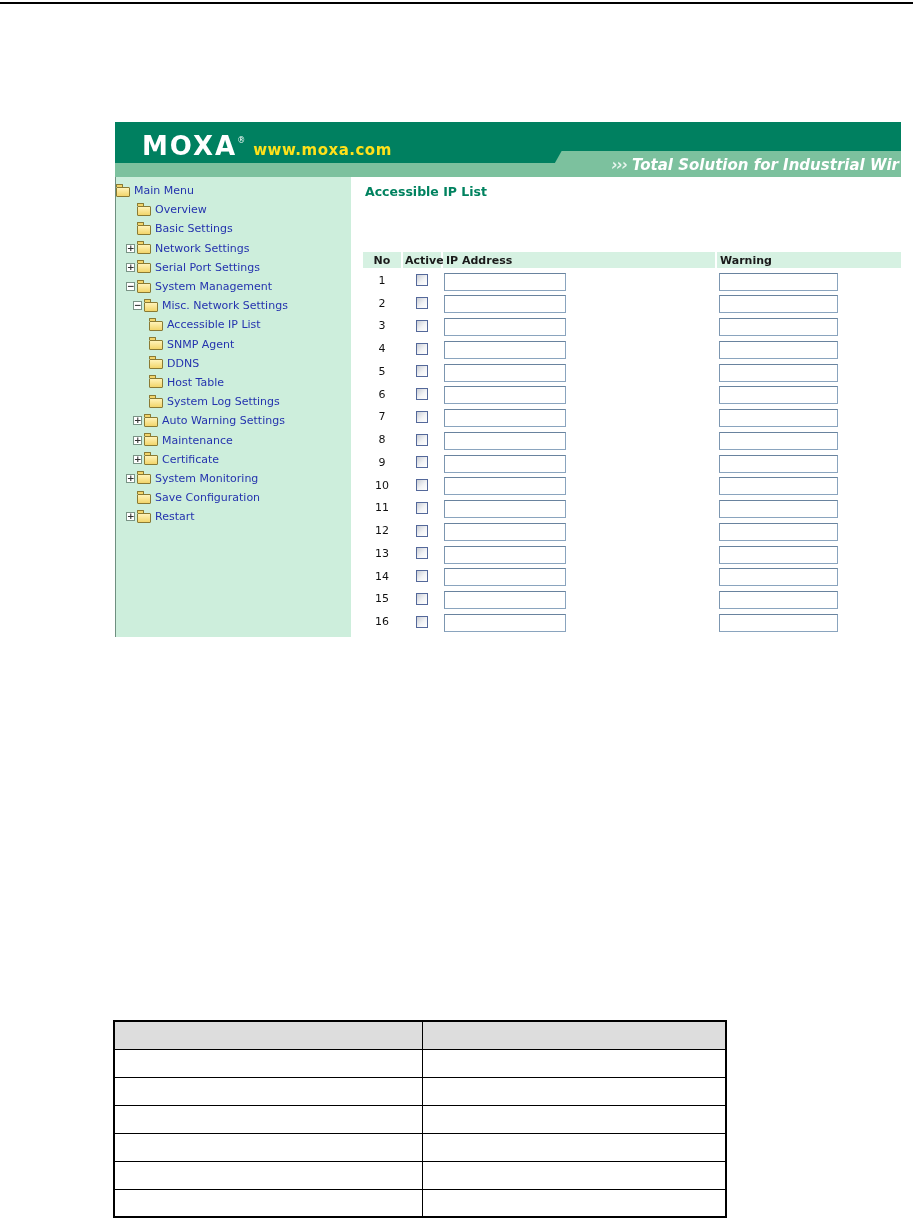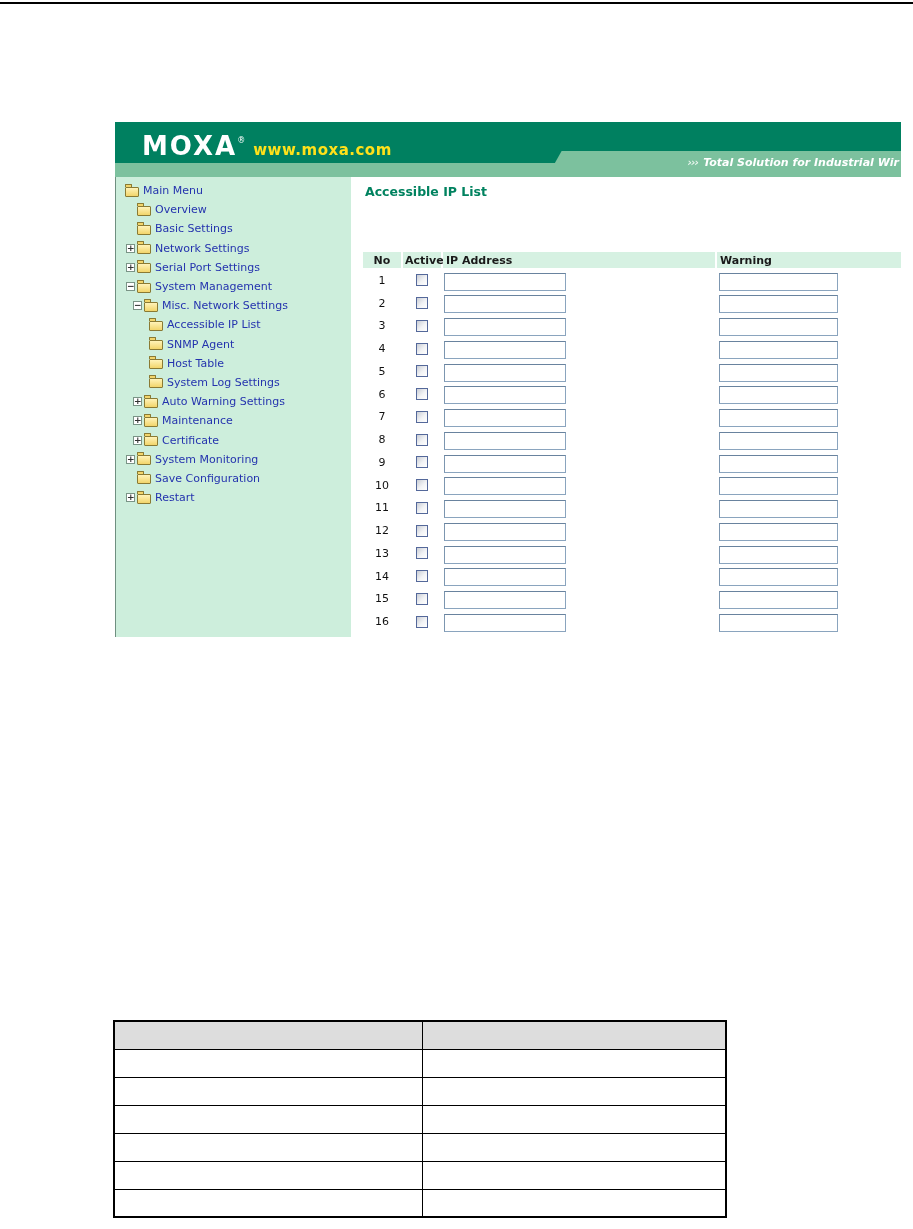--- a/index.html
+++ b/index.html
@@ -19,30 +19,30 @@
   .logo-block {
     position:absolute; left:0; top:2px; width:463px; height:41px; background:#008060;
     clip-path:polygon(0 0,100% 0,95% 100%,0 100%);
     display:flex; align-items:baseline; padding:11px 0 0 27px;
   }
   .logo-moxa { color:#fff; font-weight:bold; font-size:26px; letter-spacing:2px; line-height:1; }
   .logo-reg { color:#fff; font-size:8px; vertical-align:top; position:relative; top:-12px; }
   .logo-site { color:#FFE11A; font-weight:bold; font-size:15px; margin-left:8px; letter-spacing:0.5px; }
   .tagline {
     position:absolute; right:2px; top:36px; white-space:nowrap;
-    color:#fff; font-size:11px; font-weight:bold; font-style:italic;
+    color:#fff; font-size:15px; font-weight:bold; font-style:italic;
   }
   .tagline .chev { color:#eaf6ef; letter-spacing:-1px; margin-right:5px; }
 
   .sidebar {
     position:absolute; left:0; top:57px; width:236px; height:460px;
     background:#CDEEDC; border-left:1px solid #6F8F80; padding-top:4px;
   }
   .tree-item { height:19.2px; display:flex; align-items:center; font-size:11px; color:#2433AE; cursor:pointer; }
-  .tree-item.lvl0 { padding-left:9px; }
+  .tree-item.lvl0 { padding-left:0; }
   .tree-item.lvl1 { padding-left:10px; }
   .tree-item.lvl2 { padding-left:17px; }
   .tree-item.lvl3 { padding-left:22px; }
   .gutter { width:10px; height:9px; flex:0 0 10px; margin-right:1px; }
   .gutter.expand {
     width:9px; height:9px; flex:0 0 9px; margin-right:2px;
     background:#fff; border:1px solid #7A9486; color:#333;
     font-size:9px; line-height:7px; text-align:center; font-weight:bold;
   }
   .folder { position:relative; width:14px; height:10px; flex:0 0 14px;
@@ -176,20 +176,27 @@
         <span class="folder">
           <i></i>
         </span>
         <span class="tree-label">SNMP Agent</span>
       </div>
       <div class="tree-item lvl3">
         <span class="gutter"></span>
         <span class="folder">
           <i></i>
         </span>
+        <span class="tree-label">DDNS</span>
+      </div>
+      <div class="tree-item lvl3">
+        <span class="gutter"></span>
+        <span class="folder">
+          <i></i>
+        </span>
         <span class="tree-label">Host Table</span>
       </div>
       <div class="tree-item lvl3">
         <span class="gutter"></span>
         <span class="folder">
           <i></i>
         </span>
         <span class="tree-label">System Log Settings</span>
       </div>
       <div class="tree-item lvl2">

